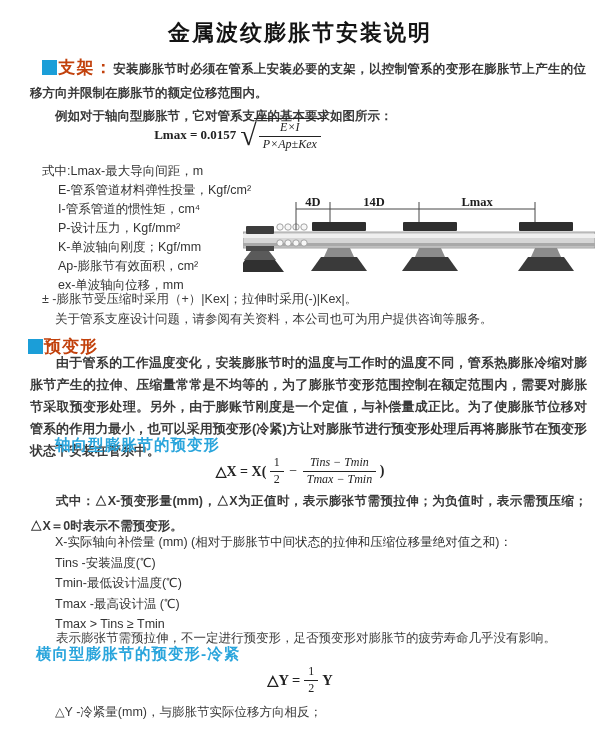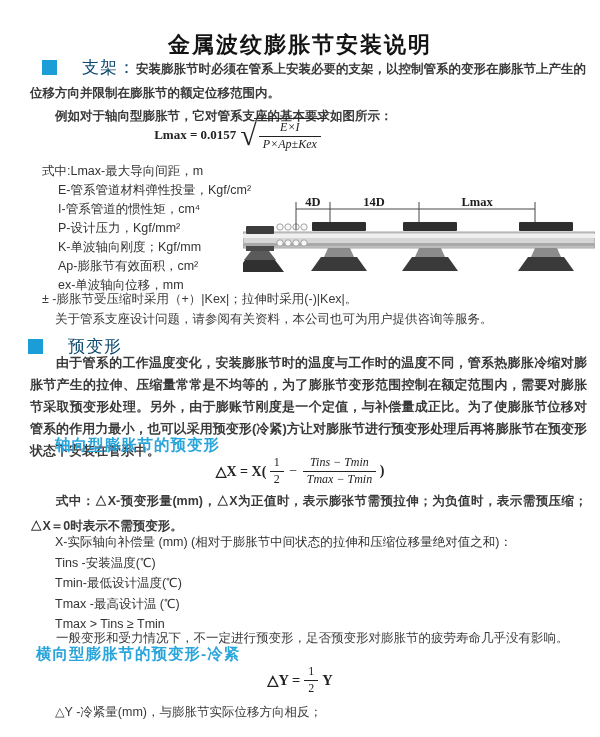--- a/index.html
+++ b/index.html
@@ -6,28 +6,28 @@
   .page {
     position:relative; width:600px; height:737px; background:#ffffff;
     font-family:"Liberation Sans", sans-serif; color:#333;
     overflow:hidden;
   }
   .abs { position:absolute; }
 
   .title {
     top:14px; left:0; right:0; text-align:center;
     font-size:22px; font-weight:bold; color:#141414; letter-spacing:2px;
-    margin:16px;
+    margin:4px;
   }
 
   .marker {
     display:inline-block; width:15px; height:15px; background:#1b9ed8;
     vertical-align:-2px; margin-right:1px;
   }
-  .sec-label { color:#0c4a6e; font-size:17px; font-weight:normal; letter-spacing:1px;margin-left:24px; }
+  .sec-label { color:#c2410c; font-size:17px; font-weight:bold; letter-spacing:1px; }
 
   .body-text { font-size:12.5px; line-height:24px; font-weight:600; color:#3a3a3a; margin:0; }
   .plain { font-weight:500; }
 
   .p-intro { top:56px; left:30px; right:14px; text-indent:12px; text-align:justify; }
   .p-example { top:104px; left:30px; right:14px; text-indent:25px; }
 
   
   .f-lmax { top:118px; left:0; right:120px; text-align:center;
     font-family:"Liberation Serif", serif; color:#222; }
@@ -184,21 +184,21 @@
   <p class="abs body-text p-axdesc">式中：△X-预变形量(mm)，△X为正值时，表示膨张节需预拉伸；为负值时，表示需预压缩；△X＝0时表示不需预变形。</p>
 
   <div class="abs ax-items">
     <div>X-实际轴向补偿量 (mm) (相对于膨胀节中间状态的拉伸和压缩位移量绝对值之和)：</div>
     <div>Tins -安装温度(℃)</div>
     <div>Tmin-最低设计温度(℃)</div>
     <div>Tmax -最高设计温 (℃)</div>
     <div>Tmax &gt; Tins ≥ Tmin</div>
   </div>
 
-  <p class="abs body-text plain p-axnote">一般变形和受力情况下，不一定进行预变形，足否预变形对膨胀节的疲劳寿命几乎没有影响。</p>
+  <p class="abs body-text plain p-axnote">表示膨张节需预拉伸，不一定进行预变形，足否预变形对膨胀节的疲劳寿命几乎没有影响。</p>
 
   <h3 class="abs h3 h3-lateral">横向型膨胀节的预变形-冷紧</h3>
 
   <div class="abs f-lateral">
     <span class="f-lhs">△Y =</span>
     <span class="frac"><span class="fnum">1</span><span class="fden">2</span></span>
     <span class="f-rhs">Y</span>
   </div>
 
   <p class="abs body-text plain p-final">△Y -冷紧量(mm)，与膨胀节实际位移方向相反；</p>

